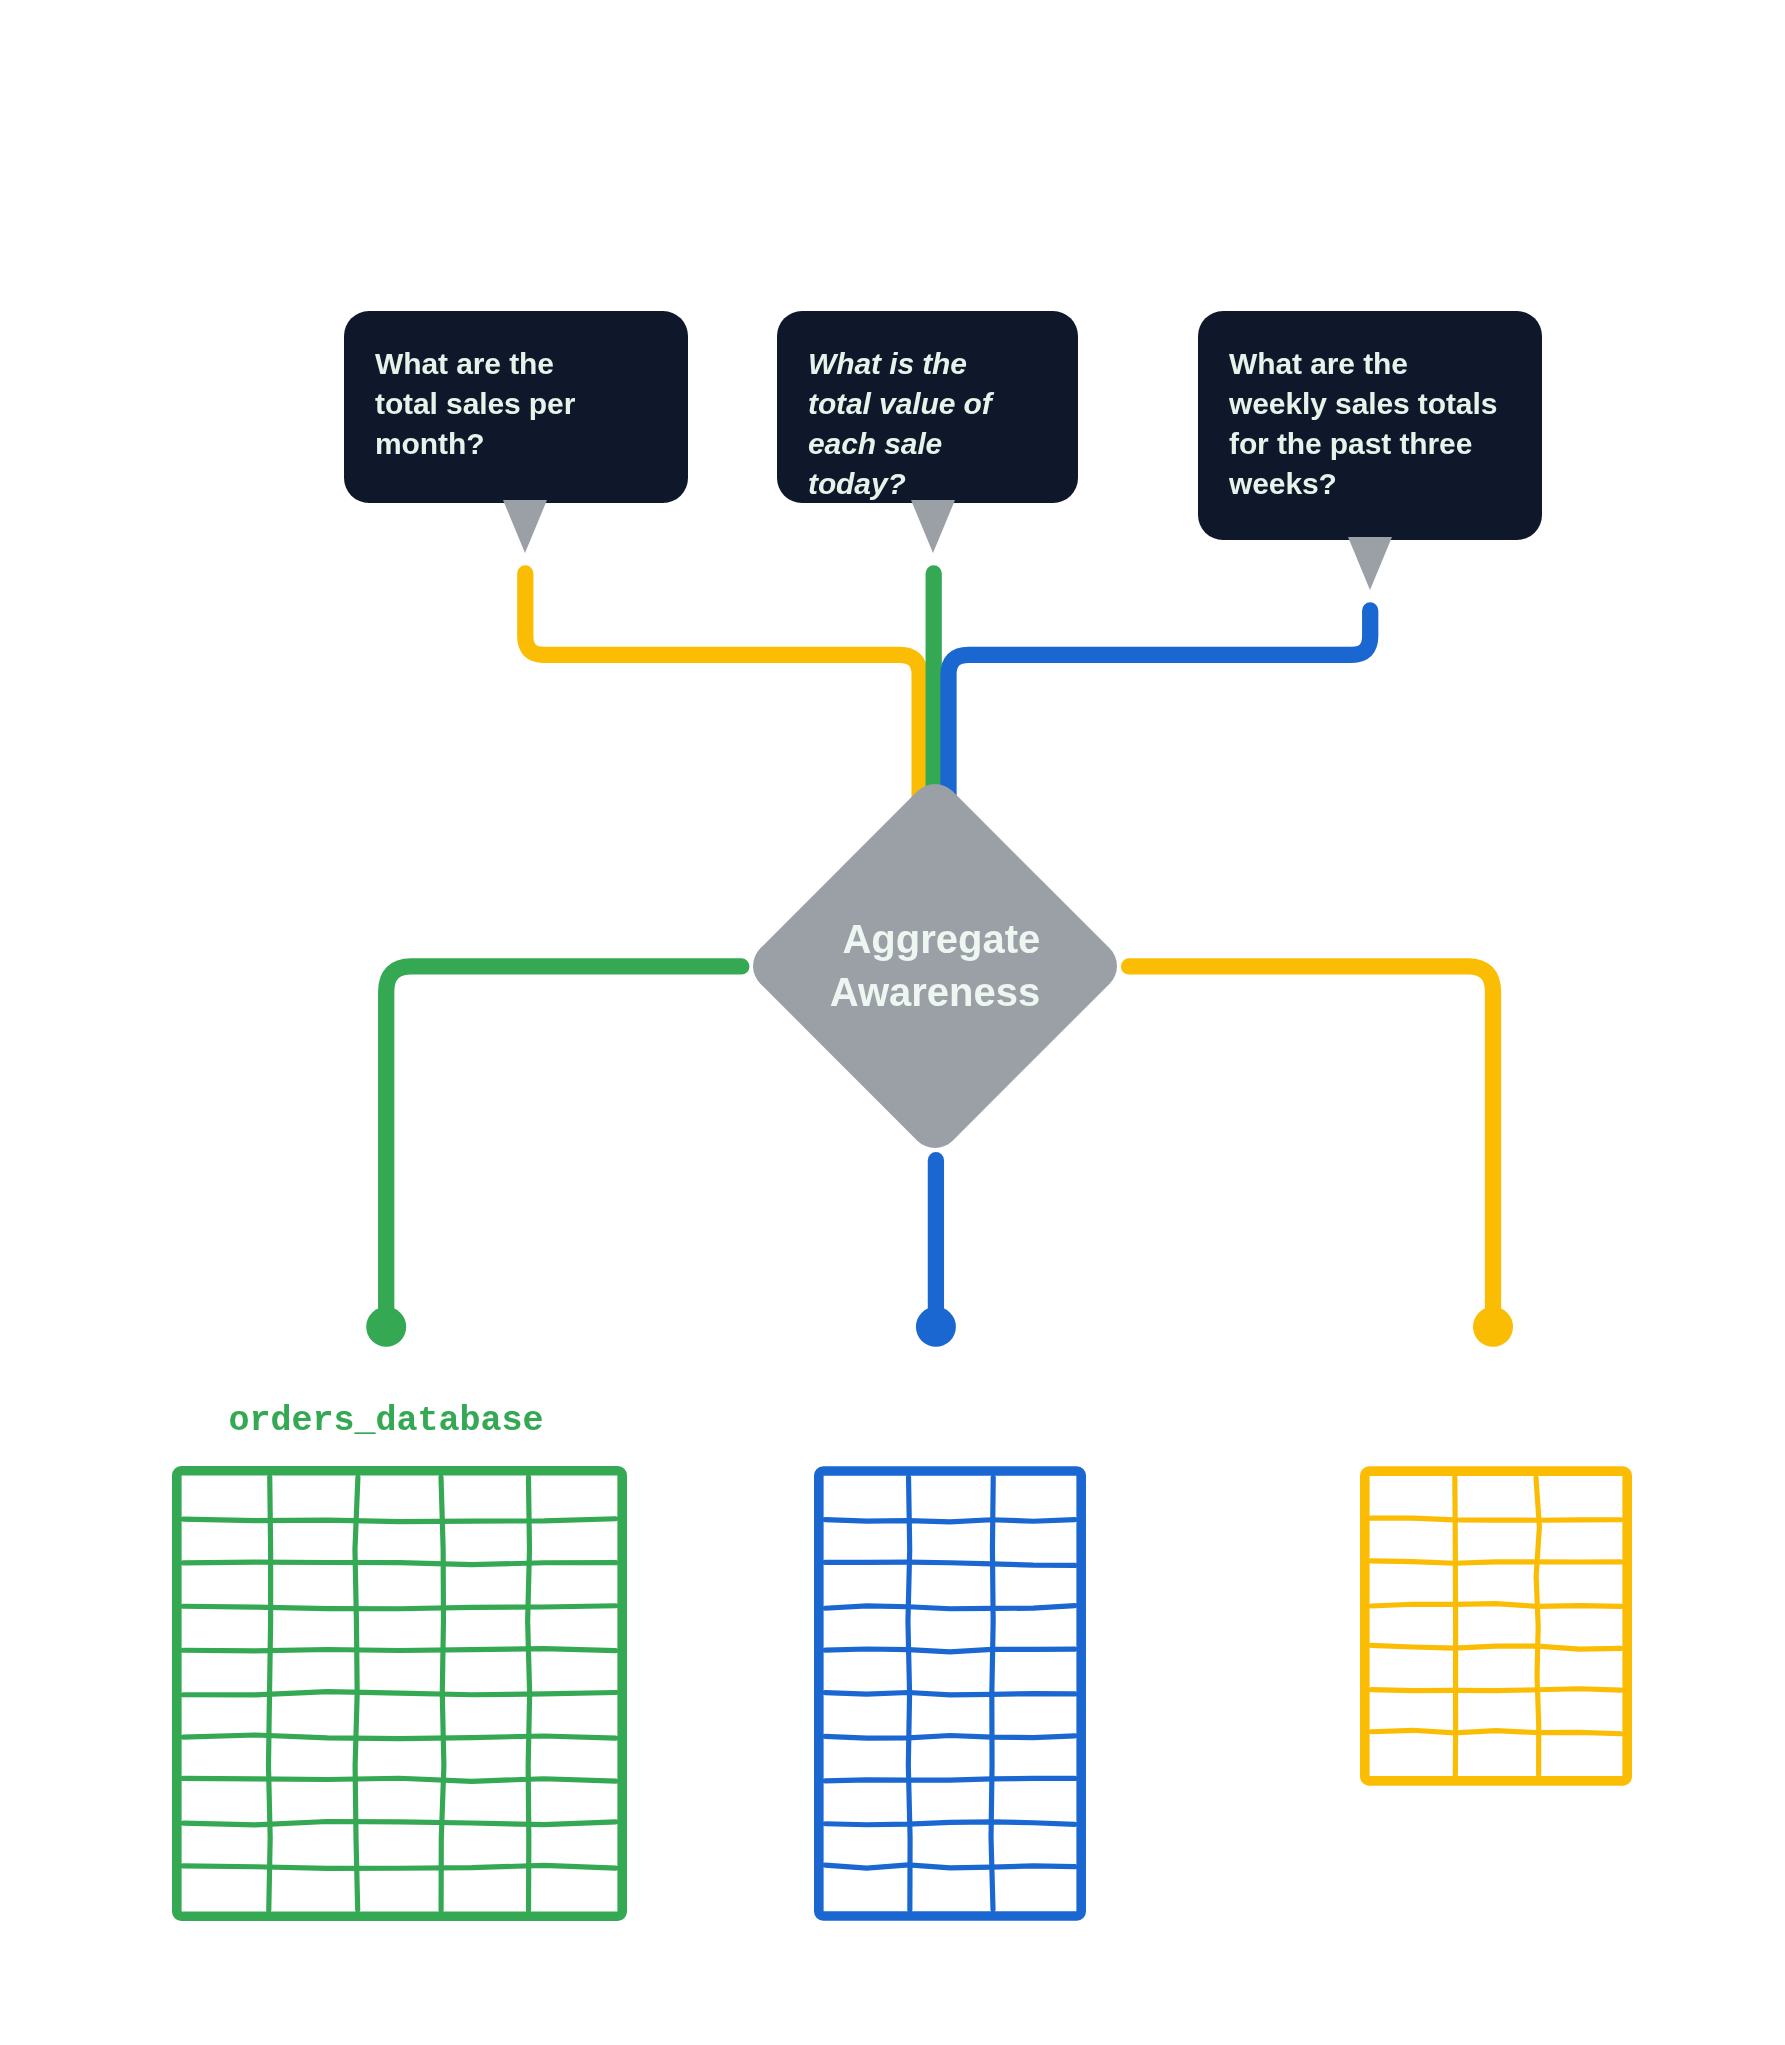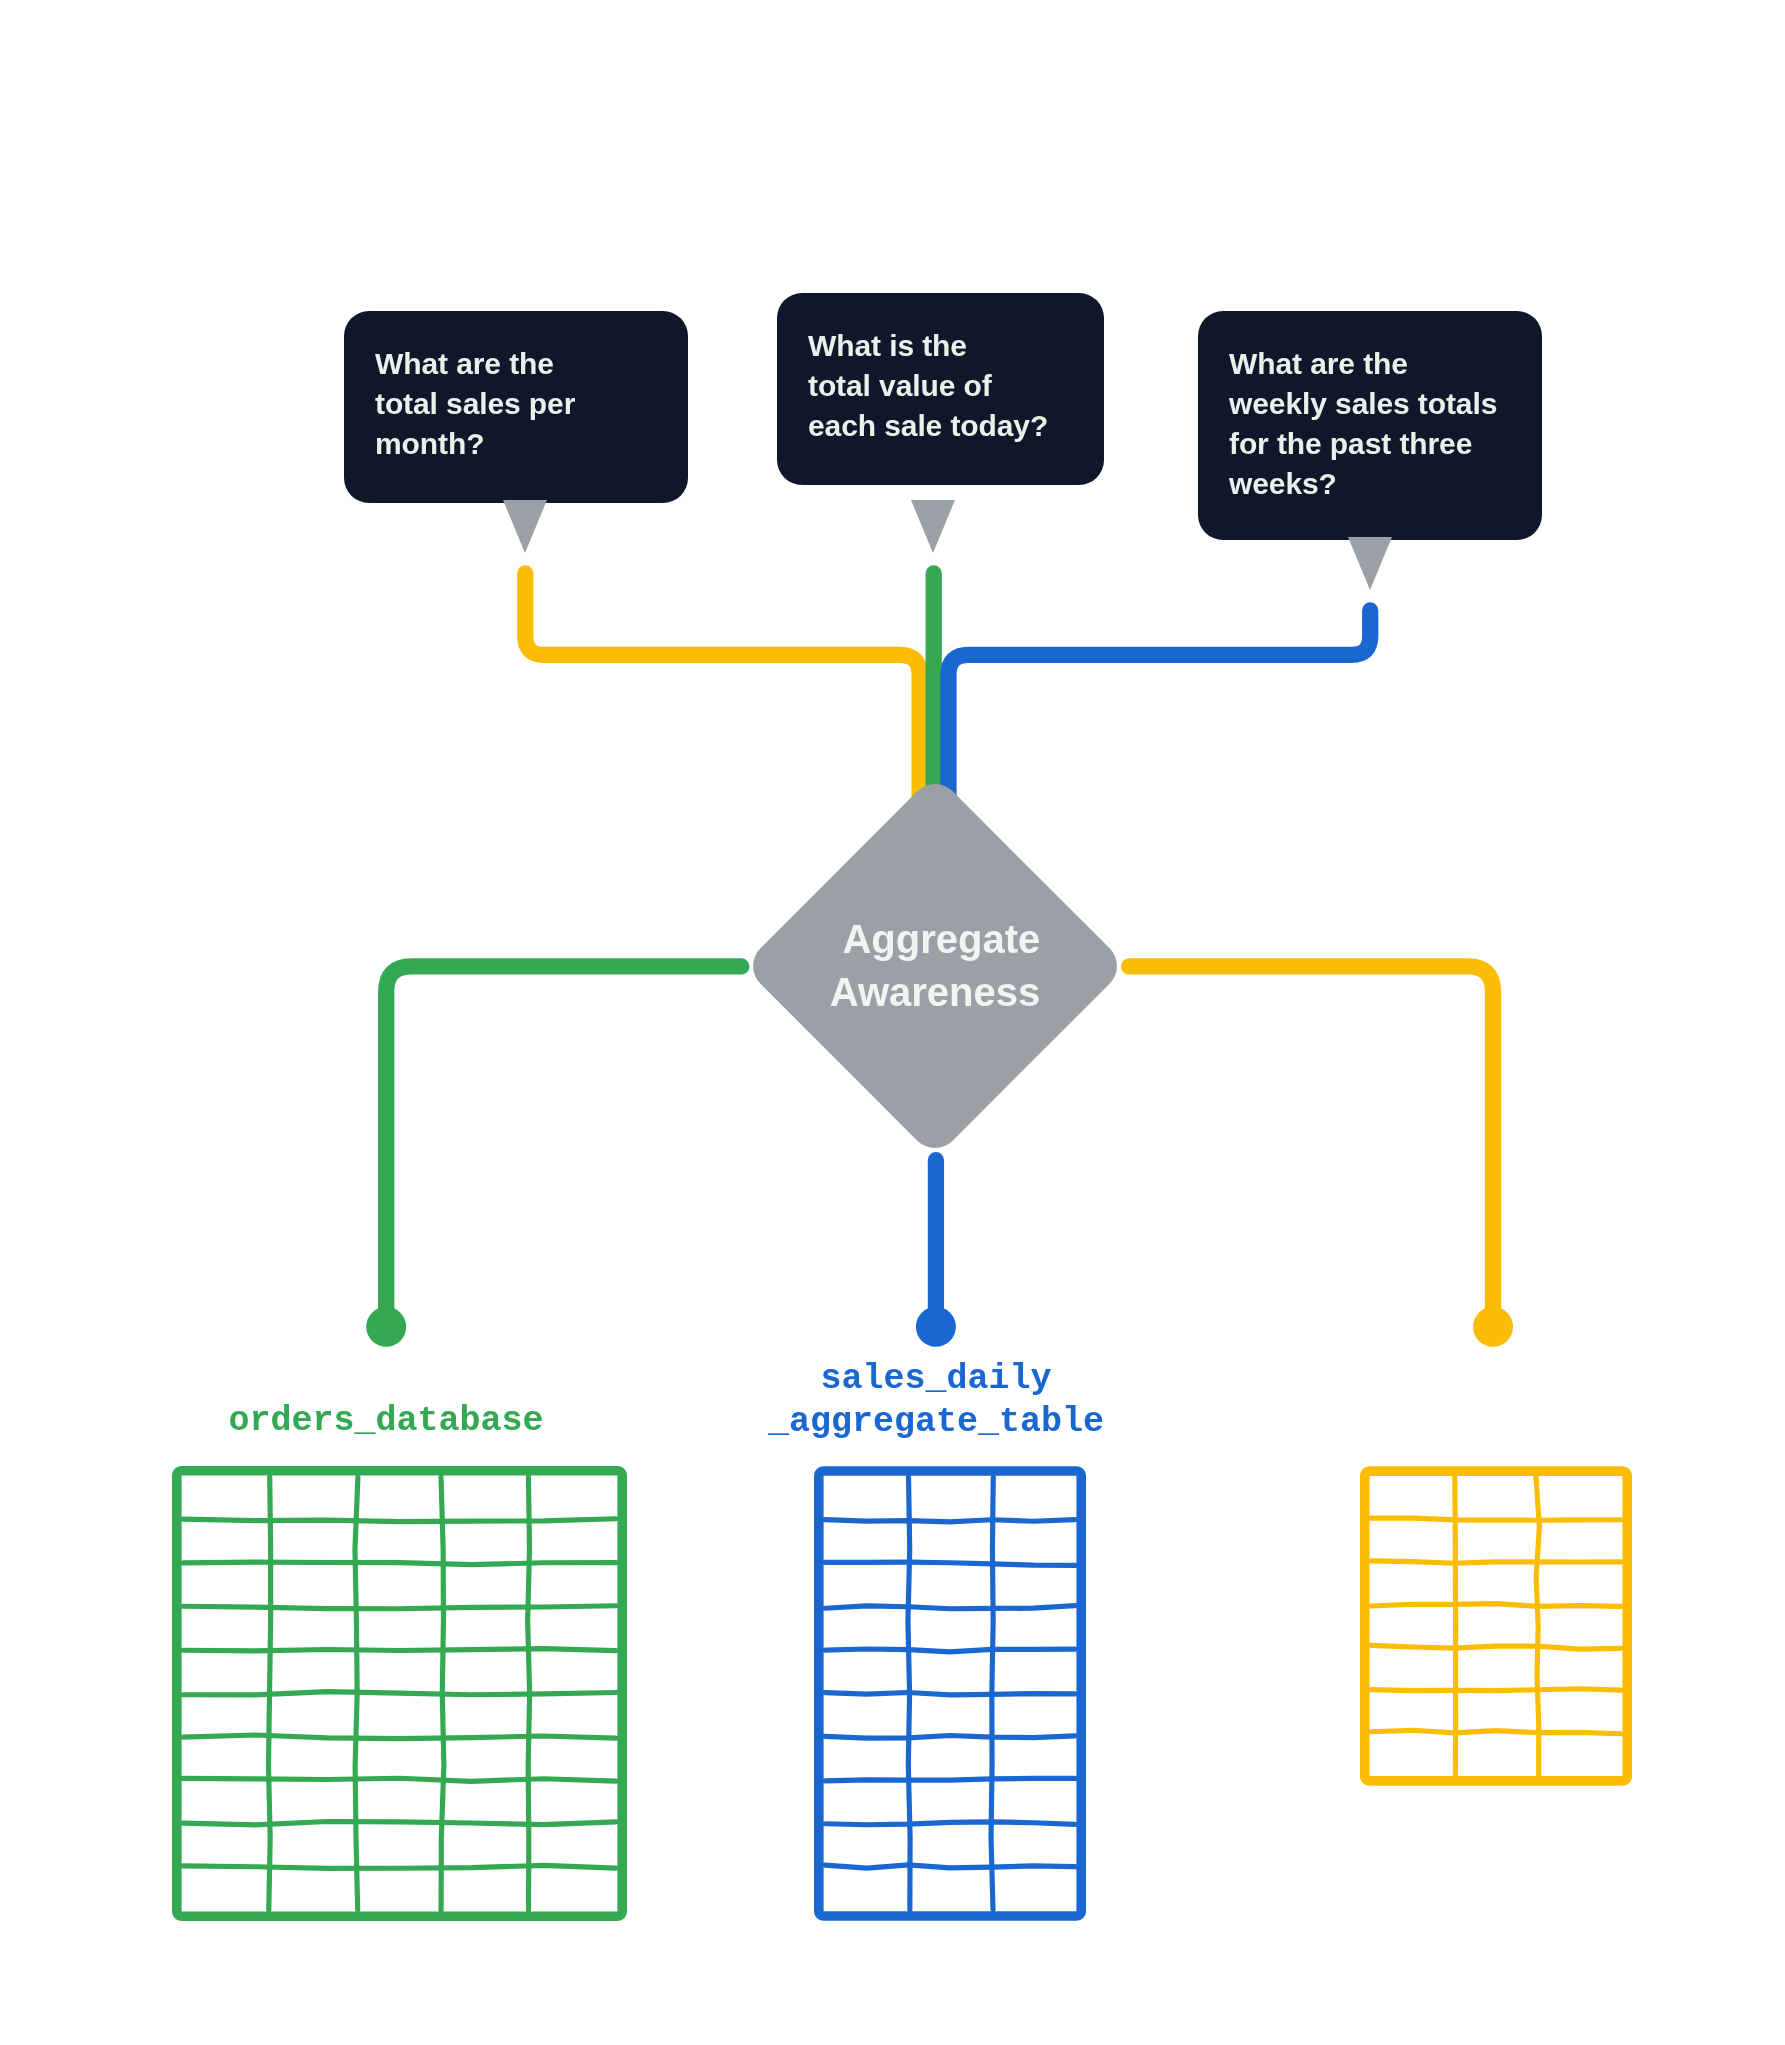--- a/index.html
+++ b/index.html
@@ -47,21 +47,21 @@
   }
   .bubble-tail {
     position: absolute;
     width: 0;
     height: 0;
     border-left: 22px solid transparent;
     border-right: 22px solid transparent;
     border-top: 53px solid #9aa0a6;
   }
   #bubble-1 { left: 344px;  top: 311px; width: 344px; height: 192px; }
-  #bubble-2 { left: 777px; top: 293px; width: 327px; height: 192px; }
+  #bubble-2 { left: 777px; top: 311px; width: 301px; height: 192px; font-style: italic; }
   #bubble-3 { left: 1198px; top: 311px; width: 344px; height: 229px; }
   #tail-1 { left: 503px;  top: 500px; }
   #tail-2 { left: 911px; top: 500px; }
   #tail-3 { left: 1348px; top: 537px; }
 
   
   #diamond-node {
     position: absolute;
     left: 741px;
     top: 772px;
@@ -161,22 +161,20 @@
   </div>
   <div class="bubble-tail" id="tail-3"></div>
 
   <div id="diamond-node">
     <div id="diamond-shape"></div>
     <div id="diamond-label">Aggregate
 Awareness</div>
   </div>
 
   <div class="table-label" id="label-orders">orders_database</div>
-  <div class="table-label" id="label-daily">sales_daily
-_aggregate_table</div>
 
   <svg class="db-table" id="table-orders" viewBox="0 0 615 615">
       <rect x="6.5" y="6.5" width="602" height="602" rx="6" fill="none" stroke="#34A853" stroke-width="13"></rect>
       <polyline points="15.0,71.8 112.5,73.9 210.0,73.1 307.5,75.2 405.0,74.5 502.5,74.2 600.0,71.3" fill="none" stroke="#34A853" stroke-width="7" stroke-linecap="round"></polyline>
       <polyline points="15.0,130.9 112.5,129.9 210.0,130.4 307.5,130.7 405.0,133.4 502.5,130.8 600.0,130.7" fill="none" stroke="#34A853" stroke-width="7" stroke-linecap="round"></polyline>
       <polyline points="15.0,189.6 112.5,190.8 210.0,192.7 307.5,192.9 405.0,191.0 502.5,190.6 600.0,188.9" fill="none" stroke="#34A853" stroke-width="7" stroke-linecap="round"></polyline>
       <polyline points="15.0,249.0 112.5,249.9 210.0,248.0 307.5,249.4 405.0,248.1 502.5,246.9 600.0,249.5" fill="none" stroke="#34A853" stroke-width="7" stroke-linecap="round"></polyline>
       <polyline points="15.0,309.2 112.5,309.3 210.0,305.0 307.5,307.1 405.0,309.2 502.5,308.0 600.0,306.1" fill="none" stroke="#34A853" stroke-width="7" stroke-linecap="round"></polyline>
       <polyline points="15.0,366.4 112.5,363.6 210.0,367.5 307.5,368.5 405.0,367.1 502.5,364.9 600.0,367.9" fill="none" stroke="#34A853" stroke-width="7" stroke-linecap="round"></polyline>
       <polyline points="15.0,422.2 112.5,422.9 210.0,423.7 307.5,422.1 405.0,426.2 502.5,422.7 600.0,426.0" fill="none" stroke="#34A853" stroke-width="7" stroke-linecap="round"></polyline>

